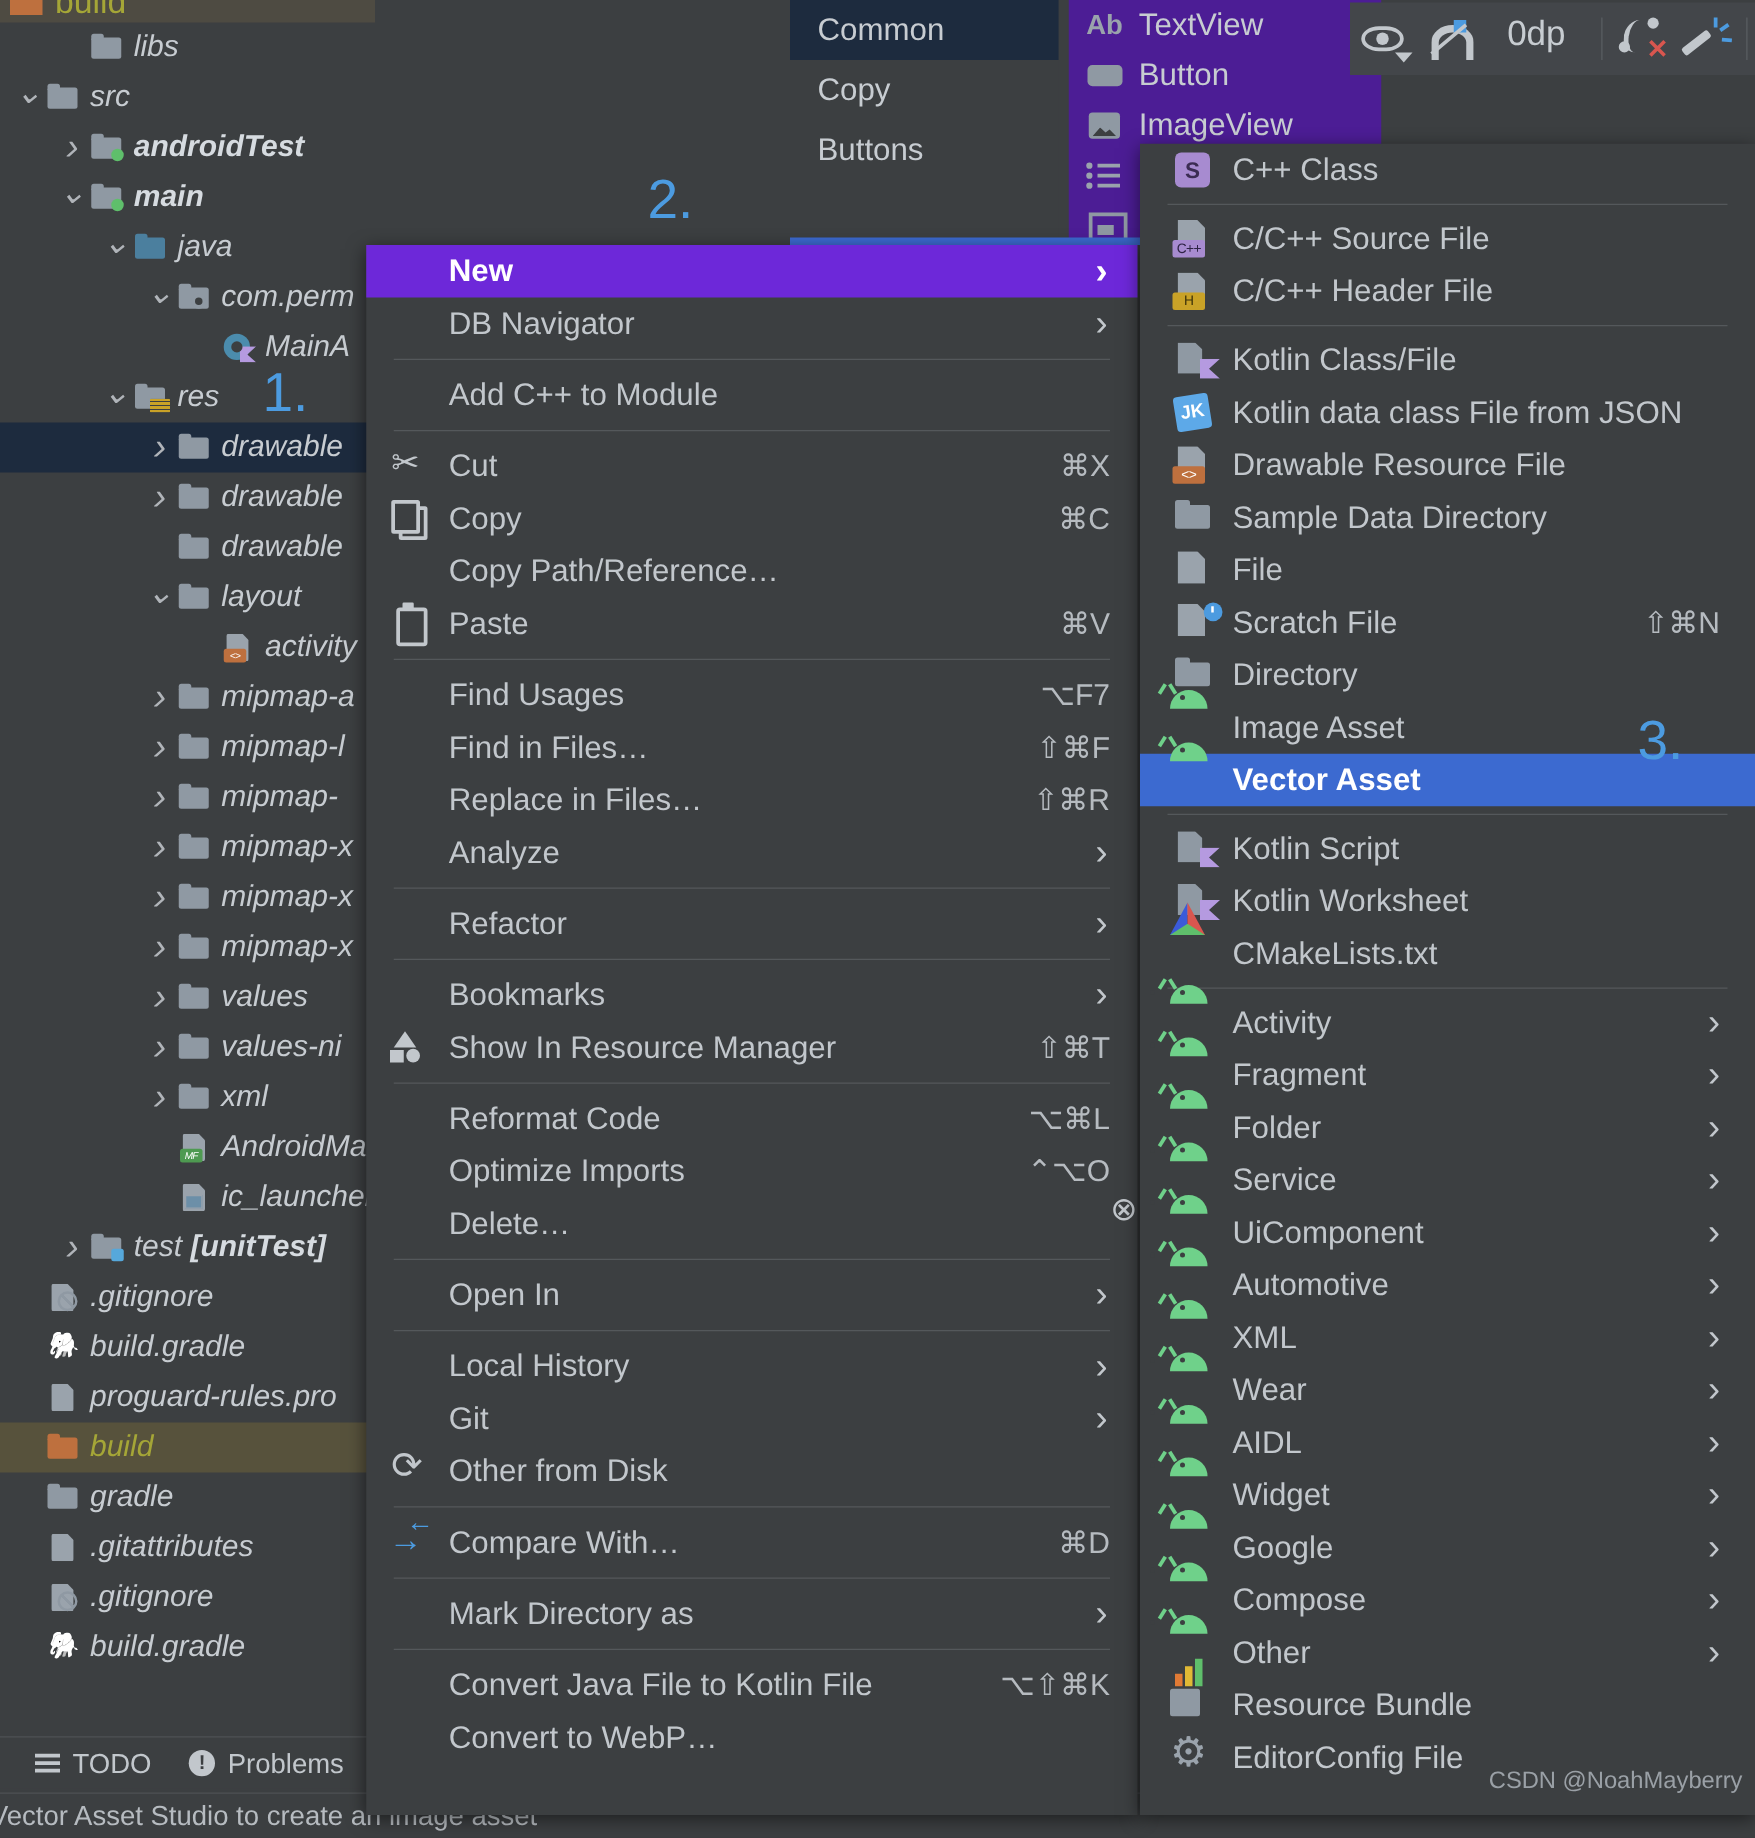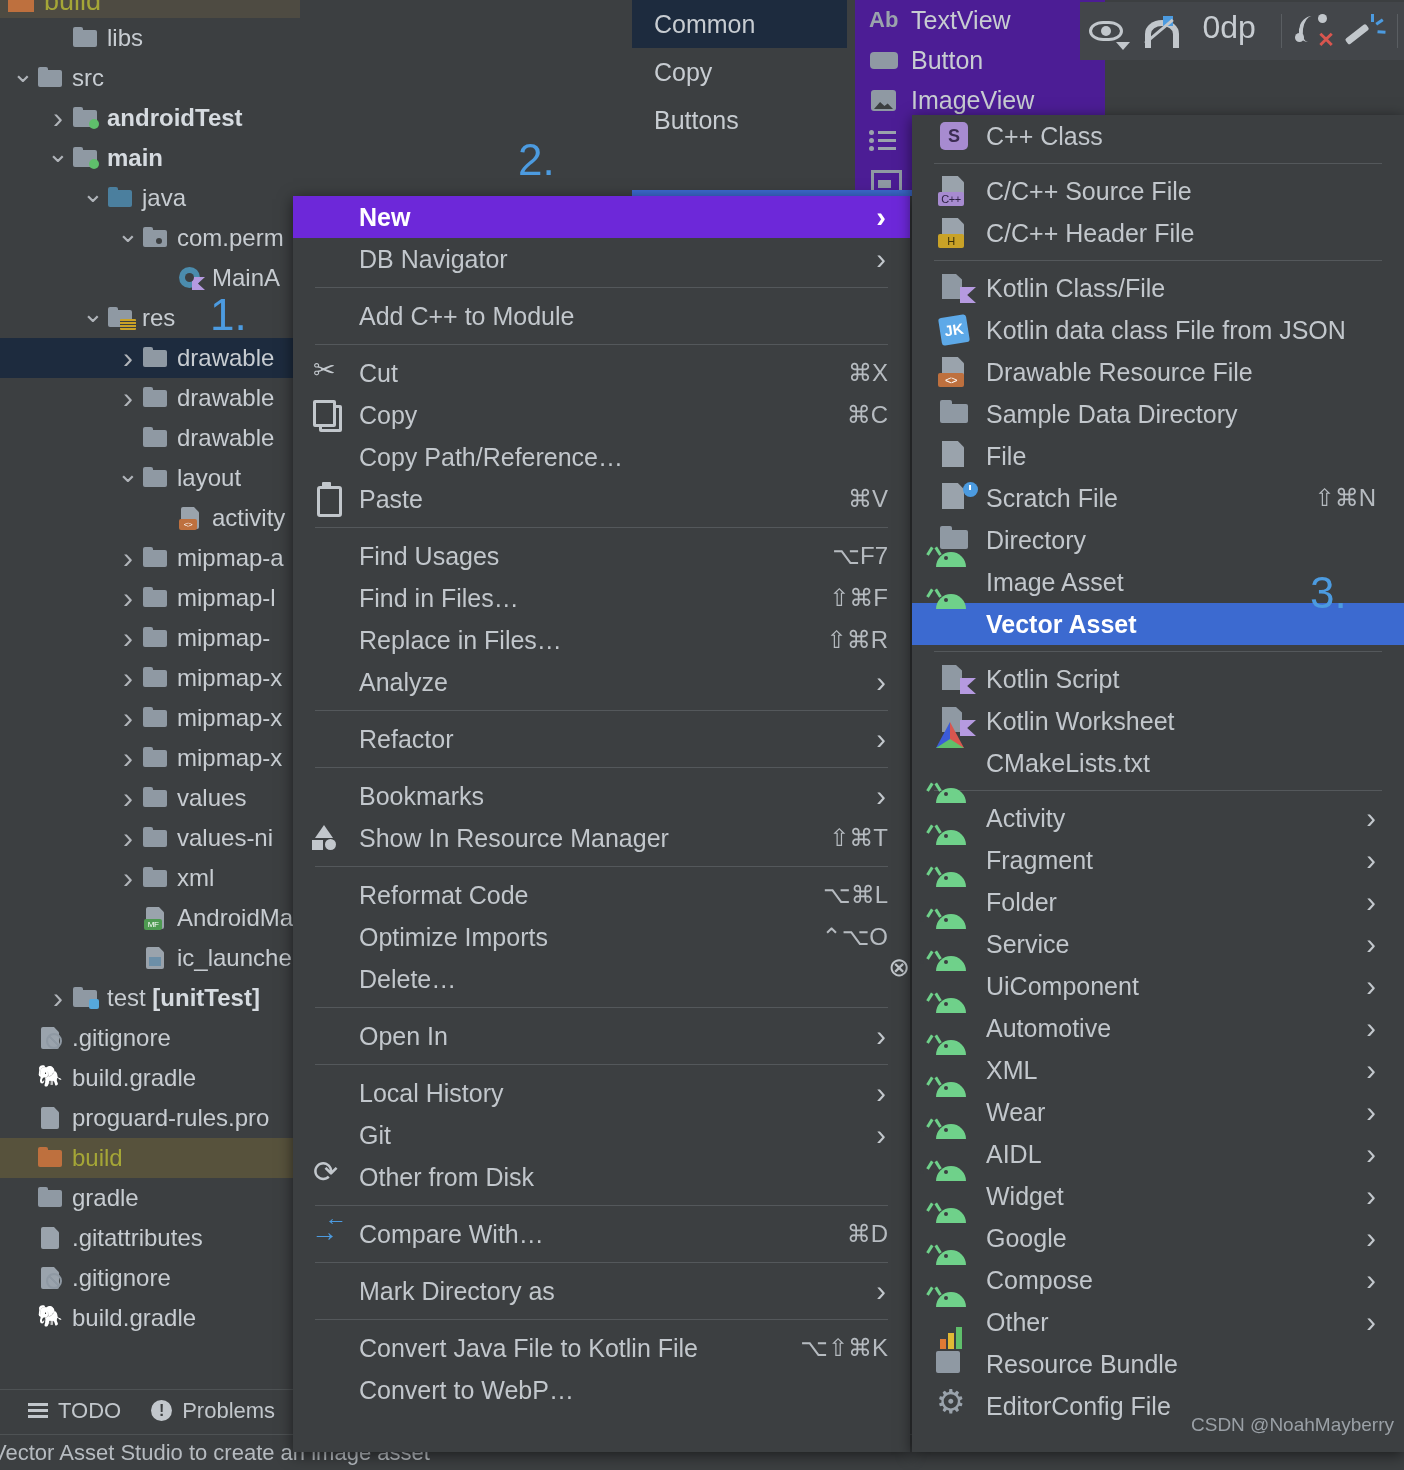--- a/index.html
+++ b/index.html
@@ -21,21 +21,21 @@
     position: absolute; left: 0; top: 0; width: 300px; height: 18px;
     background: #4E4B42; overflow: hidden;
   }
   .tree-top-strip .sw { position:absolute; left:8px; top:-14px; display:flex; align-items:center; gap:10px;}
   .tree-top-strip .fold-o { width:26px;height:20px;background:#BE703E;border-radius:2px 2px 0 0;}
   .tree-top-strip .tlabel { color:#A5A637; font-size:27px; }
 
   .trow {
     position: relative; display: flex; align-items: center;
     height: 40px; font-size: 24px; color: #C7CCD1;
-    white-space: nowrap; padding-right: 4px;
+    white-space: nowrap; padding-right: 4px; font-style: italic;
   }
   .trow.sel { background: #1D2B3E; }
   .trow.buildsel { background: #57523C; }
   .trow.buildsel .tlbl { color: #A5A637; }
   .trow .chev {
     width: 26px; flex: 0 0 26px; text-align: center;
     color: #B0B4B9; font-size: 20px; line-height: 1;
   }
   .trow .chev.down::before { content: "\2304"; position:relative; top:-5px; font-size:26px;}
   .trow .chev.right::before { content: "\203A"; font-size: 30px; }
@@ -169,21 +169,21 @@
   .caret-d { position:absolute; right:2px; bottom:4px; width:0;height:0;
              border-left:7px solid transparent;border-right:7px solid transparent;
              border-top:8px solid #C2C7CC; }
   .magnet { width:30px;height:30px;position:relative; }
   .magnet::before { content:""; position:absolute;left:3px;top:4px;width:22px;height:22px;
                     border:6px solid #C2C7CC;border-radius:50% 50% 0 0;border-bottom:none;}
   .magnet .sq { position:absolute; right:-1px; top:0px; width:10px;height:10px;background:#4C9BE0;}
   .magnet .slash { position:absolute;left:-1px;top:14px;width:36px;height:3px;background:#C2C7CC;
                    transform:rotate(-40deg); transform-origin:center;}
   .dpbox { position:relative; width:86px; height:40px; color:#C7CCD1;
-           font-size:32px; text-align:center; line-height:32px; }
+           font-size:28px; text-align:center; line-height:32px; }
   .constr { width:38px;height:34px; position:relative; }
   .constr .curve { position:absolute;left:4px;top:2px;width:22px;height:26px;
                    border-left:4px solid #C2C7CC;border-radius:60% 0 0 60%; transform:skewX(-8deg);}
   .constr .d1{position:absolute;width:9px;height:9px;border-radius:50%;background:#C2C7CC;right:6px;top:0;}
   .constr .d2{position:absolute;width:9px;height:9px;border-radius:50%;background:#C2C7CC;left:0;bottom:6px;}
   .constr .x{position:absolute;right:-2px;bottom:-2px;color:#D9564F;font-size:21px;font-weight:bold;line-height:1;}
   .wand { width:36px;height:32px;position:relative;}
   .wand .stick{position:absolute;left:2px;bottom:2px;width:26px;height:7px;background:#C2C7CC;
                transform:rotate(-38deg);transform-origin:left bottom;border-radius:2px;}
   .wand .sp{position:absolute;background:#4C9BE0;width:3px;height:8px;}

